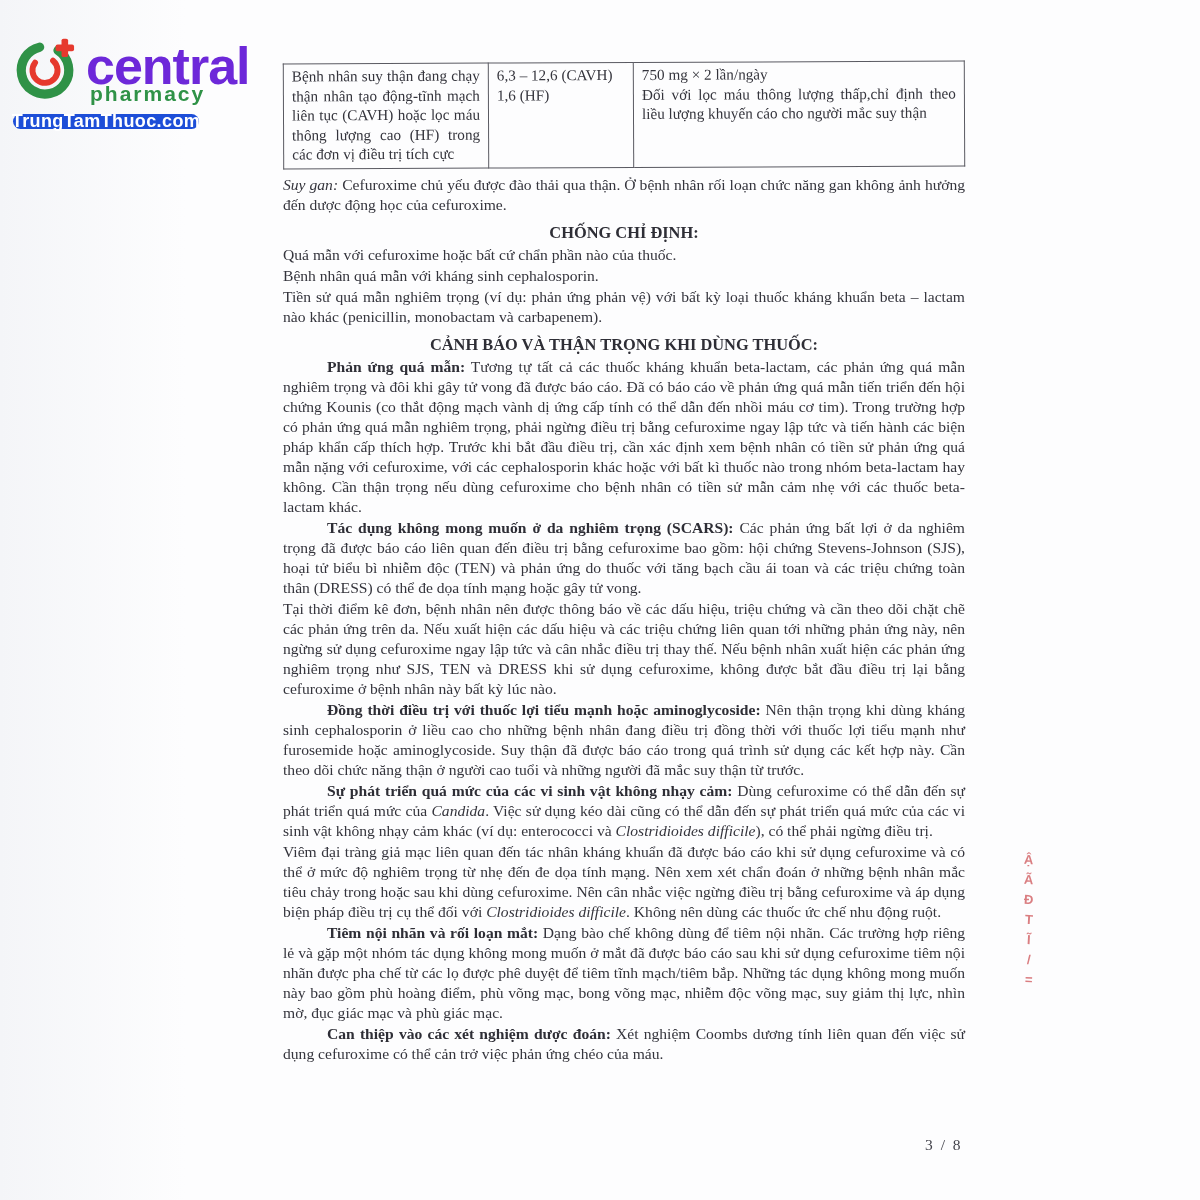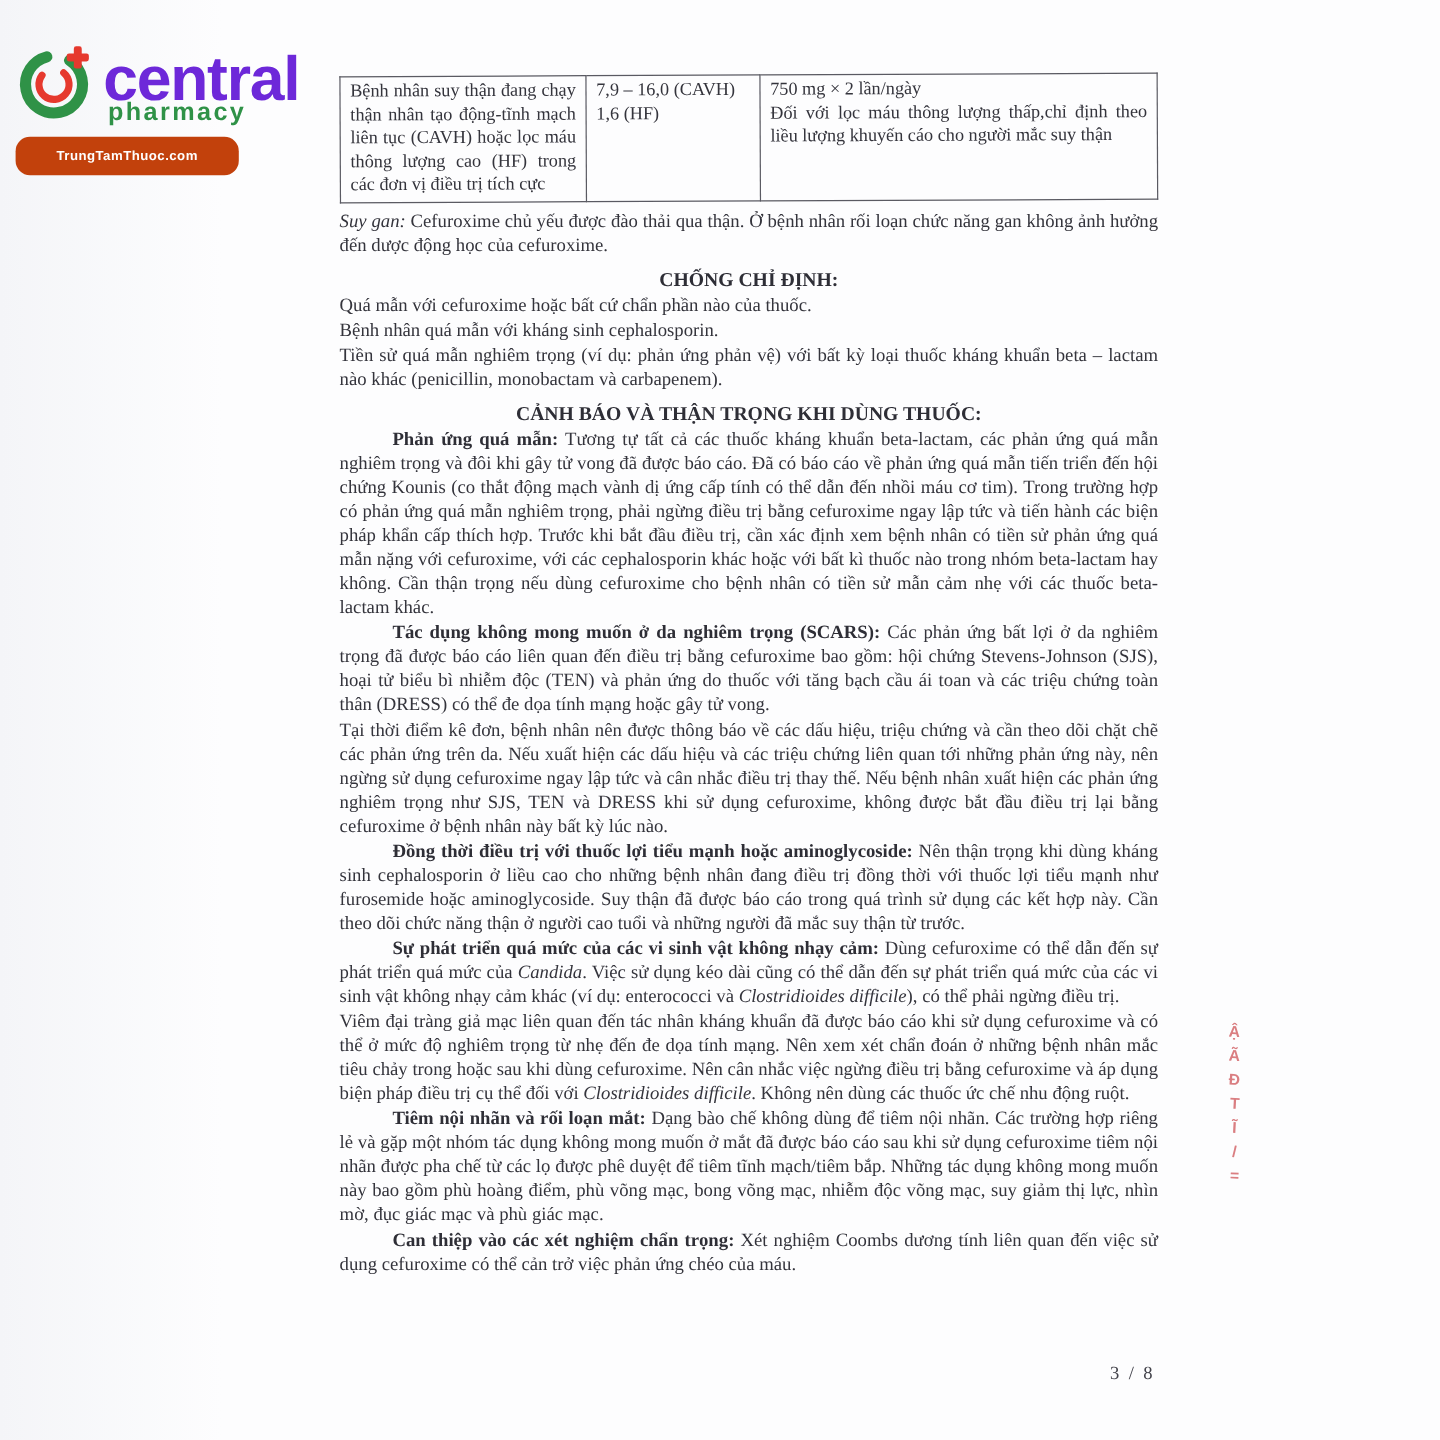--- a/index.html
+++ b/index.html
@@ -20,25 +20,25 @@
     position:absolute;left:74px;top:8px;
     font-family:"Liberation Sans",sans-serif;font-weight:bold;
     font-size:52px;letter-spacing:-1px;color:#6d28d9;line-height:1;text-align:center;
   }
   .brand-sub{
     position:absolute;left:78px;top:50px;
     font-family:"Liberation Sans",sans-serif;font-weight:bold;
     font-size:21px;letter-spacing:2px;color:#2f9247;
   }
   .banner{
-    position:absolute;left:1px;top:82px;width:186px;height:32px;
-    background:#c2410c;border-radius:12px;
+    position:absolute;left:1px;top:82px;width:186px;height:15px;
+    background:#1d4ed8;border-radius:12px;
     display:flex;align-items:center;justify-content:center;
     font-family:"Liberation Sans",sans-serif;font-weight:bold;
-    font-size:11px;color:#ffffff;letter-spacing:.4px;
+    font-size:18px;color:#ffffff;letter-spacing:.4px;
   }
   
   .content{
     position:absolute;left:283px;top:62px;width:682px;
     font-size:15.6px;line-height:20px;text-align:justify;
     color:#34343c;
   }
   table.dose{
     border-collapse:collapse;width:100%;
     font-size:15.2px;line-height:19.6px;
@@ -89,21 +89,21 @@
   <div class="banner">TrungTamThuoc.com</div>
 </div>
 
 <div class="content">
 
   <table class="dose">
     <tbody>
         <tr>
       <td class="c1">Bệnh nhân suy thận đang chạy thận nhân tạo động-tĩnh mạch liên tục (CAVH) hoặc lọc máu thông lượng cao (HF) trong các đơn vị điều trị tích cực</td>
       <td class="c2">
-        <div>7,9 – 16,0 (CAVH)</div>
+        <div>6,3 – 12,6 (CAVH)</div>
         <div>1,6 (HF)</div>
       </td>
       <td>
         <div>750 mg × 2 lần/ngày</div>
         <div>Đối với lọc máu thông lượng thấp,chỉ định theo liều lượng khuyến cáo cho người mắc suy thận</div>
       </td>
     </tr>
   </tbody>
     </table>
 
@@ -116,21 +116,21 @@
 
   <div class="sec-heading">CẢNH BÁO VÀ THẬN TRỌNG KHI DÙNG THUỐC:</div>
   <div>
       <p class="para"><b>Phản ứng quá mẫn:</b> <span>Tương tự tất cả các thuốc kháng khuẩn beta-lactam, các phản ứng quá mẫn nghiêm trọng và đôi khi gây tử vong đã được báo cáo. Đã có báo cáo về phản ứng quá mẫn tiến triển đến hội chứng Kounis (co thắt động mạch vành dị ứng cấp tính có thể dẫn đến nhồi máu cơ tim). Trong trường hợp có phản ứng quá mẫn nghiêm trọng, phải ngừng điều trị bằng cefuroxime ngay lập tức và tiến hành các biện pháp khẩn cấp thích hợp. Trước khi bắt đầu điều trị, cần xác định xem bệnh nhân có tiền sử phản ứng quá mẫn nặng với cefuroxime, với các cephalosporin khác hoặc với bất kì thuốc nào trong nhóm beta-lactam hay không. Cần thận trọng nếu dùng cefuroxime cho bệnh nhân có tiền sử mẫn cảm nhẹ với các thuốc beta-lactam khác.</span></p>
       <p class="para"><b>Tác dụng không mong muốn ở da nghiêm trọng (SCARS):</b> <span>Các phản ứng bất lợi ở da nghiêm trọng đã được báo cáo liên quan đến điều trị bằng cefuroxime bao gồm: hội chứng Stevens-Johnson (SJS), hoại tử biểu bì nhiễm độc (TEN) và phản ứng do thuốc với tăng bạch cầu ái toan và các triệu chứng toàn thân (DRESS) có thể đe dọa tính mạng hoặc gây tử vong.</span></p>
       <p class="para"><span>Tại thời điểm kê đơn, bệnh nhân nên được thông báo về các dấu hiệu, triệu chứng và cần theo dõi chặt chẽ các phản ứng trên da. Nếu xuất hiện các dấu hiệu và các triệu chứng liên quan tới những phản ứng này, nên ngừng sử dụng cefuroxime ngay lập tức và cân nhắc điều trị thay thế. Nếu bệnh nhân xuất hiện các phản ứng nghiêm trọng như SJS, TEN và DRESS khi sử dụng cefuroxime, không được bắt đầu điều trị lại bằng cefuroxime ở bệnh nhân này bất kỳ lúc nào.</span></p>
       <p class="para"><b>Đồng thời điều trị với thuốc lợi tiểu mạnh hoặc aminoglycoside:</b> <span>Nên thận trọng khi dùng kháng sinh cephalosporin ở liều cao cho những bệnh nhân đang điều trị đồng thời với thuốc lợi tiểu mạnh như furosemide hoặc aminoglycoside. Suy thận đã được báo cáo trong quá trình sử dụng các kết hợp này. Cần theo dõi chức năng thận ở người cao tuổi và những người đã mắc suy thận từ trước.</span></p>
       <p class="para"><b>Sự phát triển quá mức của các vi sinh vật không nhạy cảm:</b> <span>Dùng cefuroxime có thể dẫn đến sự phát triển quá mức của </span><i>Candida</i><span>. Việc sử dụng kéo dài cũng có thể dẫn đến sự phát triển quá mức của các vi sinh vật không nhạy cảm khác (ví dụ: enterococci và </span><i>Clostridioides difficile</i><span>), có thể phải ngừng điều trị.</span></p>
       <p class="para"><span>Viêm đại tràng giả mạc liên quan đến tác nhân kháng khuẩn đã được báo cáo khi sử dụng cefuroxime và có thể ở mức độ nghiêm trọng từ nhẹ đến đe dọa tính mạng. Nên xem xét chẩn đoán ở những bệnh nhân mắc tiêu chảy trong hoặc sau khi dùng cefuroxime. Nên cân nhắc việc ngừng điều trị bằng cefuroxime và áp dụng biện pháp điều trị cụ thể đối với </span><i>Clostridioides difficile</i><span>. Không nên dùng các thuốc ức chế nhu động ruột.</span></p>
       <p class="para"><b>Tiêm nội nhãn và rối loạn mắt:</b> <span>Dạng bào chế không dùng để tiêm nội nhãn. Các trường hợp riêng lẻ và gặp một nhóm tác dụng không mong muốn ở mắt đã được báo cáo sau khi sử dụng cefuroxime tiêm nội nhãn được pha chế từ các lọ được phê duyệt để tiêm tĩnh mạch/tiêm bắp. Những tác dụng không mong muốn này bao gồm phù hoàng điểm, phù võng mạc, bong võng mạc, nhiễm độc võng mạc, suy giảm thị lực, nhìn mờ, đục giác mạc và phù giác mạc.</span></p>
-      <p class="para"><b>Can thiệp vào các xét nghiệm chẩn trọng:</b> <span>Xét nghiệm Coombs dương tính liên quan đến việc sử dụng cefuroxime có thể cản trở việc phản ứng chéo của máu.</span></p>
+      <p class="para"><b>Can thiệp vào các xét nghiệm dược đoán:</b> <span>Xét nghiệm Coombs dương tính liên quan đến việc sử dụng cefuroxime có thể cản trở việc phản ứng chéo của máu.</span></p>
     </div>
 
 </div>
 
 <div class="page-num">3 / 8</div>
 
 <div class="stamp" style="color: rgb(212, 104, 108);">
     <span>Ậ</span>
     <span>Ã</span>
     <span>Đ</span>

